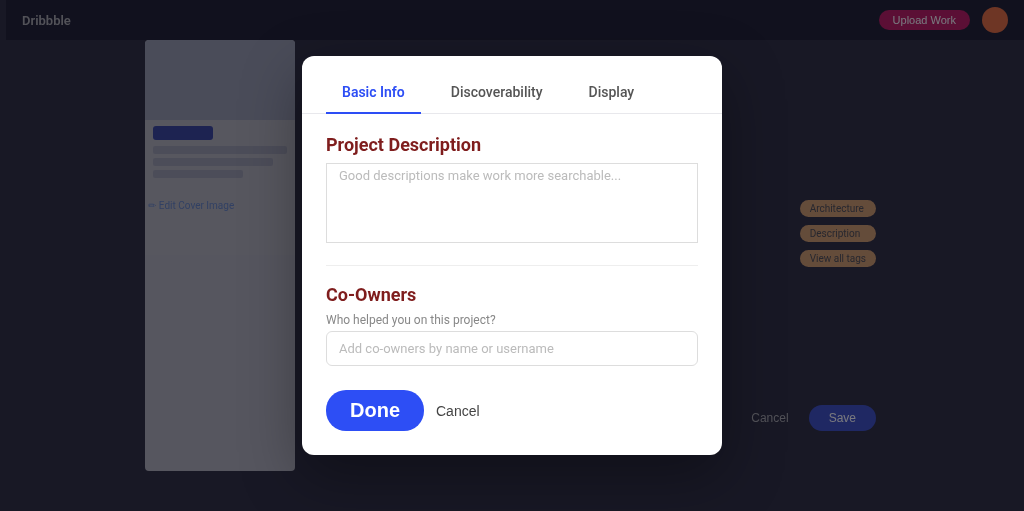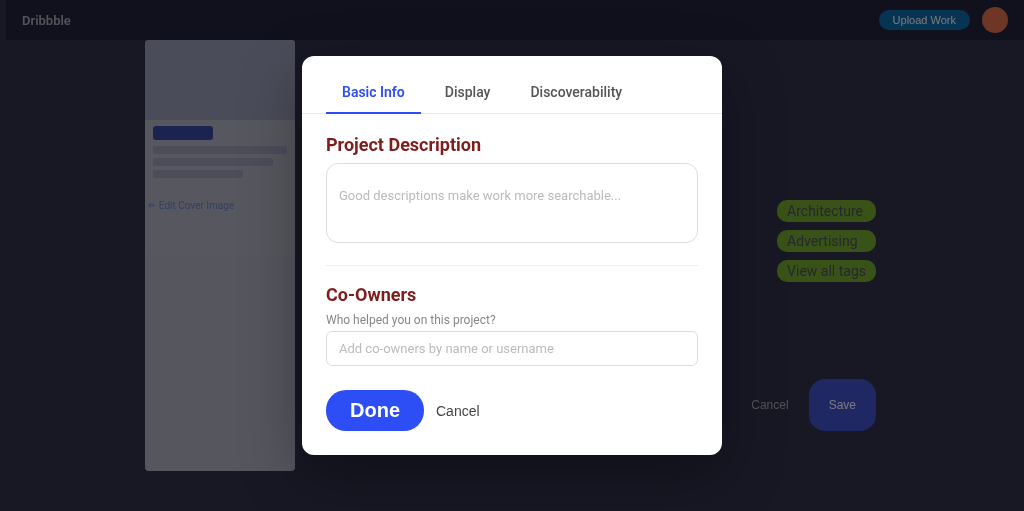--- a/index.html
+++ b/index.html
@@ -34,21 +34,21 @@
 
     .logo-text {
       color: #aaa;
       font-size: 13px;
       font-weight: 600;
     }
 
     .nav-spacer { flex: 1; }
 
     .nav-btn-blue {
-      background: #0369a1;
+      background: #be185d;
       color: white;
       border-radius: 16px;
       padding: 4px 14px;
       font-size: 11px;
       border: none;
     }
 
     .nav-avatar {
       width: 26px; height: 26px;
       border-radius: 50%;
@@ -98,24 +98,24 @@
 
     
     .right-tags {
       position: absolute;
       top: 200px; right: 148px;
       display: flex; flex-direction: column; gap: 8px;
       opacity: 0.8;
     }
 
     .right-tag {
-      background: #84cc16;
+      background: #fdba74;
       border-radius: 10px;
       padding: 3px 10px;
-      font-size: 14px;
+      font-size: 10px;
       color: #555;
     }
 
     
     .bottom-credits {
       position: absolute;
       bottom: 130px;
       left: 50%; transform: translateX(-50%);
       color: #5a7fc4;
       font-size: 12px;
@@ -134,21 +134,21 @@
       color: #aaa;
       border: none;
       font-size: 12px;
       padding: 6px 10px;
     }
 
     .btn-save {
       background: #3b4fc4;
       color: white;
       border-radius: 16px;
-      padding: 19px 20px;
+      padding: 6px 20px;
       font-size: 12px;
       border: none;
     }
 
     
     .modal-overlay {
       position: absolute;
       inset: 0;
       background: rgba(10, 10, 20, 0.55);
       display: flex;
@@ -163,21 +163,21 @@
       border-radius: 12px;
       width: 420px;
       padding: 0;
       box-shadow: 0 20px 60px rgba(0,0,0,0.35);
       overflow: hidden;
     }
 
     
     .modal-tabs {
       display: flex;
-      gap: 8px;
+      gap: 14px;
       padding: 20px 24px 0;
       border-bottom: 1px solid #e8e8ec;
     }
 
     .tab-item {
       padding: 8px 16px 12px;
       font-size: 14px;
       font-weight: 500;
       color: #555;
       cursor: pointer;
@@ -200,22 +200,22 @@
       font-size: 18px;
       font-weight: 700;
       color: #7f1d1d;
       margin-bottom: 8px;
     }
 
     .description-textarea {
       width: 100%;
       height: 80px;
       border: 1px solid #ddd;
-      border-radius: 12px;
-      padding: 24px 12px;
+      border-radius: 0;
+      padding: 4px 12px;
       font-size: 13px;
       color: #999;
       resize: none;
       outline: none;
       font-family: inherit;
     }
 
     .description-textarea::placeholder {
       color: #bbb;
     }
@@ -292,39 +292,39 @@
     <div class="lp-btn"></div>
     <div class="lp-line"></div>
     <div class="lp-line" style="width:80%;margin-top:3px"></div>
     <div class="lp-line" style="width:60%;margin-top:3px"></div>
   </div>
 
   <span class="edit-cover">✏ Edit Cover Image</span>
 
   <div class="right-tags">
     <span class="right-tag">Architecture</span>
-    <span class="right-tag">Advertising</span>
+    <span class="right-tag">Description</span>
     <span class="right-tag">View all tags</span>
   </div>
 
   <div class="bottom-credits">Add co-owners, credits, and more...</div>
 
   <div class="bottom-btns">
     <button class="btn-cancel-dark">Cancel</button>
     <button class="btn-save">Save</button>
   </div>
 </div>
 
 <div class="modal-overlay">
   <div class="modal">
 
     <div class="modal-tabs">
       <div class="tab-item active">Basic Info</div>
+      <div class="tab-item">Discoverability</div>
       <div class="tab-item">Display</div>
-      <div class="tab-item">Discoverability</div>
     </div>
 
     <div class="modal-body">
 
       
       <div class="section-label">Project Description</div>
       <textarea class="description-textarea" placeholder="Good descriptions make work more searchable..." style=""></textarea>
 
       <div class="divider"></div>
 

